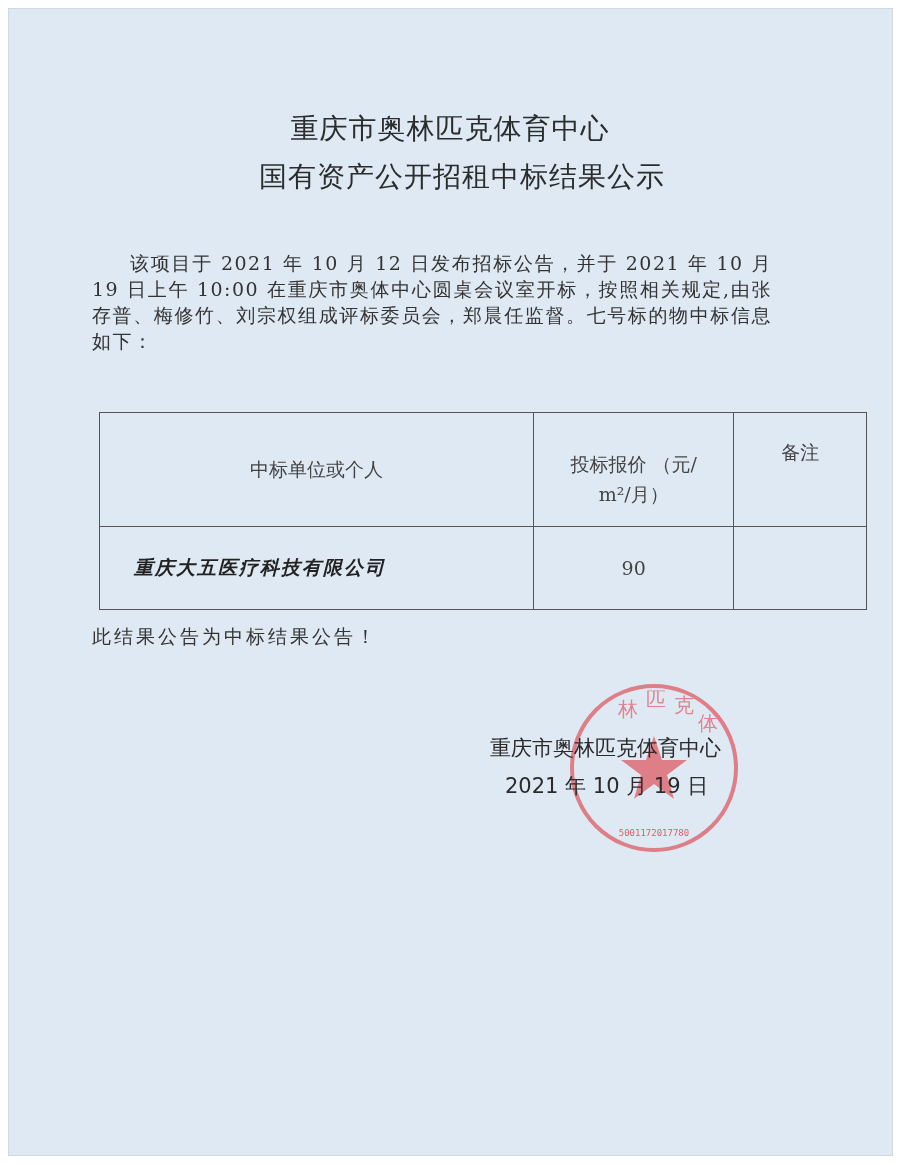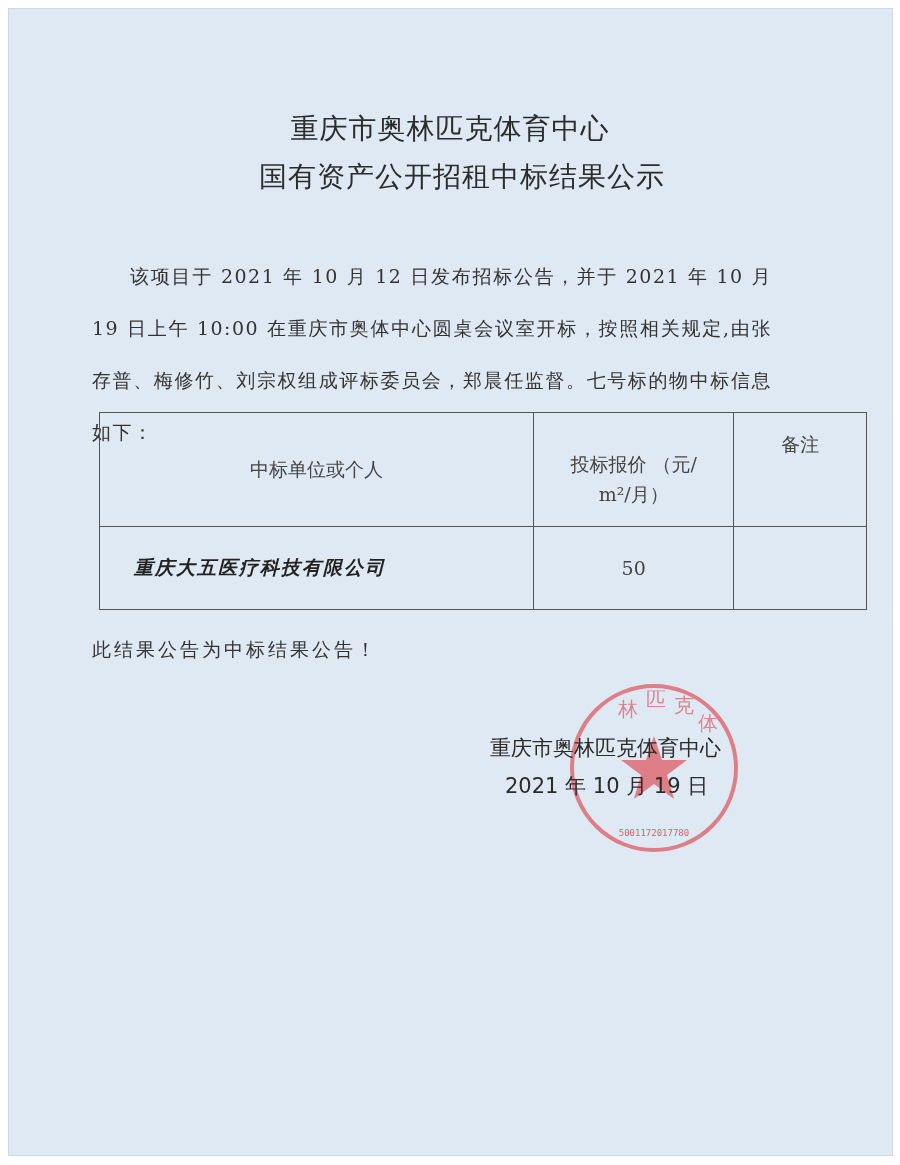--- a/index.html
+++ b/index.html
@@ -14,34 +14,34 @@
     }
     .title {
       position: absolute; left: 0; width: 900px; text-align: center;
       font-family: "DejaVu Sans", "Liberation Sans", sans-serif;
       color: #2a2d2e; font-size: 28px; letter-spacing: 1px;
     }
     .t1 { top: 110px; }
     .t2 { top: 158px; padding-left: 12px; }
     .para {
       position: absolute; left: 92px; width: 680px;
-      font-size: 19px; color: #333; line-height: 52px; letter-spacing: 1.5px;
+      font-size: 19px; color: #333; line-height: 26px; letter-spacing: 1.5px;
     }
     .p-body { top: 250px; text-indent: 38px; text-align: justify; }
     table.result {
       position: absolute; left: 99px; top: 412px; width: 768px;
       border-collapse: collapse; font-size: 19px; color: #444;
     }
     table.result td { border: 1.5px solid #555; text-align: center; vertical-align: middle; }
     .hdr td { height: 92px; }
     .row td { height: 80px; }
     .c1 { width: 360px; }
     .c2 { width: 180px; }
     .c3 { width: 118px; vertical-align: top !important; }
-    .c3 span { display: block; padding-top: 18px; text-align: center; }
+    .c3 span { display: block; padding-top: 26px; text-align: center; }
     .c2h { line-height: 30px; padding-top: 20px; }
     .company { font-weight: bold; color: #222; letter-spacing: 2px; font-size: 19px; text-align: left !important; padding-left: 34px; font-style: italic; }
     .p-note { top: 624px; letter-spacing: 3px; font-family: Liberation Serif, serif; }
     .sign {
       position: absolute; left: 0; width: 900px;
       font-family: "DejaVu Sans", "Liberation Sans", sans-serif;
       color: #2b2b2b; font-size: 21px;
     }
     .s1 { top: 734px; left: 490px; width: 280px; }
     .s2 { top: 772px; left: 505px; width: 260px; }
@@ -64,21 +64,21 @@
     <td class="c2 c2h">
       <div>投标报价 （元/</div>
       <div>m²/月）</div>
     </td>
     <td class="c3">
           <span>备注</span>
         </td>
   </tr>
   <tr class="row">
     <td class="c1 company">重庆大五医疗科技有限公司</td>
-    <td class="c2">50</td>
+    <td class="c2">90</td>
     <td class="c3"></td>
   </tr>
 </tbody>
   </table>
 
 <div class="para p-note">此结果公告为中标结果公告！</div>
 
 <svg class="seal" viewBox="0 0 192 180">
   <circle cx="96" cy="92" r="82" fill="none" stroke="#de5a62" stroke-width="4" opacity="0.75"></circle>
   <polygon points="96,60 104,84 129,84 109,99 116,123 96,108 76,123 83,99 63,84 88,84" fill="#de5a62" opacity="0.75"></polygon>

